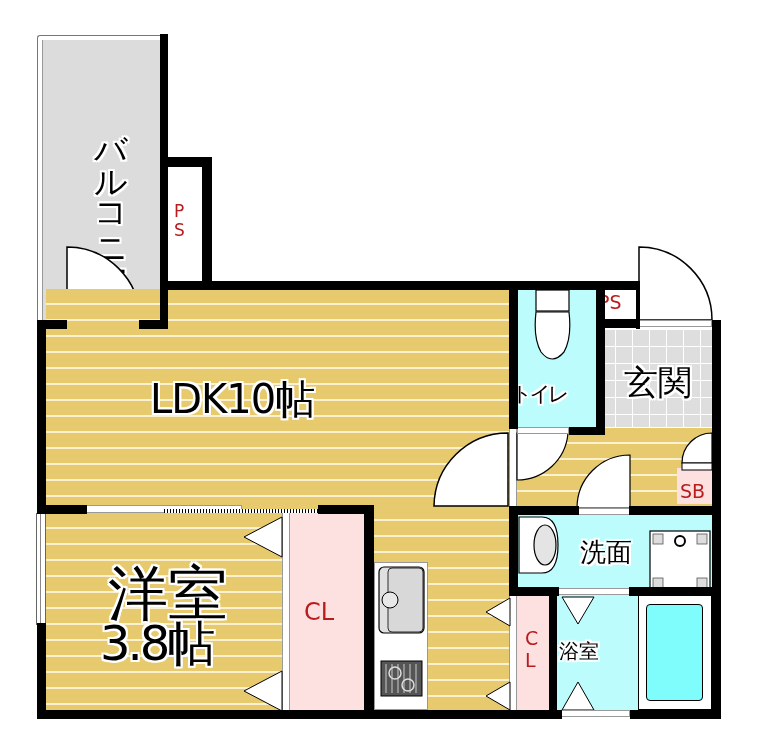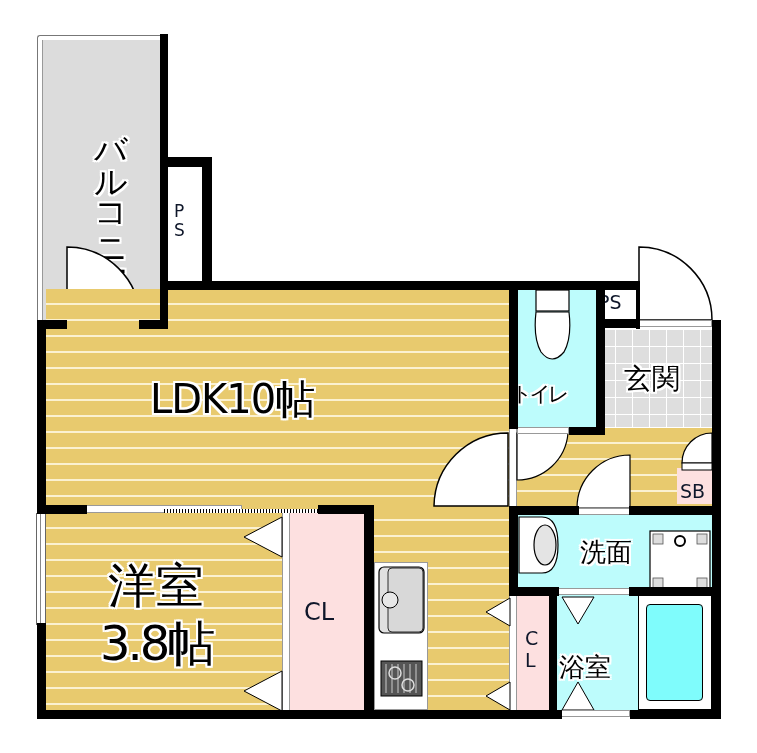--- a/index.html
+++ b/index.html
@@ -10,21 +10,21 @@
     background-image:repeating-linear-gradient(to bottom, transparent 0px, transparent 14px, #fbf1d0 14px, #fbf1d0 16px);}
   .gray{position:absolute;background:#dcdcdc;}
   .tile{position:absolute;background-color:#dedede;
     background-image:linear-gradient(to right,#fff 1px,transparent 1px),linear-gradient(to bottom,#fff 1px,transparent 1px);
     background-size:17px 17px;}
   .cyan{position:absolute;background:#bdfcfc;}
   .pink{position:absolute;background:#fde0e0;}
   .white{position:absolute;background:#fff;}
   .lbl{position:absolute;color:#000;font-weight:bold;white-space:nowrap;
     text-shadow:-2px -2px 0 #fff,2px -2px 0 #fff,-2px 2px 0 #fff,2px 2px 0 #fff,0 2px 0 #fff,0 -2px 0 #fff,2px 0 0 #fff,-2px 0 0 #fff;}
-  .small{position:absolute;color:#0f172a;white-space:nowrap;}
+  .small{position:absolute;color:#b91c1c;white-space:nowrap;}
   .vert{writing-mode:vertical-rl;text-orientation:upright;}
   svg{position:absolute;}
 </style>
 </head>
 <body>
 
 <div class="gray" style="left:42px;top:40px;width:122px;height:282px;"></div>
 <div class="abs" style="left:37px;top:35px;width:128px;height:288px;border:1.5px solid #777;border-right:none;border-bottom:none;border-radius:3px 0 0 0;"></div>
 <div class="wall" style="left:42px;top:40px;width:1px;height:282px;background:#999;"></div>
 <div class="lbl vert" style="left:88px;top:113px;font-size:33px;font-weight:normal;letter-spacing:-2px;">バルコニー</div>
@@ -57,21 +57,21 @@
 <svg style="left:534px;top:288px;" width="40" height="76">
   <rect x="2" y="2" width="33" height="21" fill="#fff" stroke="#000" stroke-width="1.2"></rect>
   <path d="M2,24 L35,24 Q38,50 30,64 Q18,78 7,64 Q-1,50 2,24 Z" fill="#fff" stroke="#000" stroke-width="1.2"></path>
 </svg>
 <div class="lbl" style="left:511px;top:380px;font-size:21px;font-weight:normal;letter-spacing:-3px;">トイレ</div>
 
 <div class="white" style="left:598px;top:289px;width:38px;height:30px;"></div>
 <div class="small" style="left:598px;top:291px;font-size:19px;">PS</div>
 
 <div class="tile" style="left:598px;top:329px;width:114px;height:98px;"></div>
-<div class="lbl" style="left:624px;top:360px;font-size:28px;font-weight:normal;">玄関</div>
+<div class="lbl" style="left:624px;top:360px;font-size:34px;font-weight:normal;">玄関</div>
 
 <svg style="left:638px;top:246px;" width="76" height="80">
   <path d="M1,1 A73,73 0 0 1 74,74 L1,74 Z" fill="#fff" stroke="#000" stroke-width="1.5"></path>
 </svg>
 <div class="white" style="left:638px;top:320px;width:74px;height:7px;border:1px solid #999;box-sizing:border-box;"></div>
 
 <div class="pink" style="left:677px;top:468px;width:35px;height:36px;"></div>
 <svg style="left:680px;top:432px;" width="34" height="40">
   <path d="M32,1 A30,30 0 0 0 2,31 L32,31 Z" fill="#fff" stroke="#000" stroke-width="1.2"></path>
   <rect x="2" y="31" width="30" height="7" fill="#fff" stroke="#000" stroke-width="1"></rect>
@@ -89,21 +89,21 @@
   <rect x="4" y="4" width="10" height="10" fill="#ddd" stroke="#555" stroke-width="0.8"></rect>
   <rect x="48" y="4" width="10" height="10" fill="#ddd" stroke="#555" stroke-width="0.8"></rect>
   <rect x="4" y="48" width="10" height="10" fill="#ddd" stroke="#555" stroke-width="0.8"></rect>
   <rect x="48" y="48" width="10" height="10" fill="#ddd" stroke="#555" stroke-width="0.8"></rect>
   <circle cx="31" cy="11" r="5" fill="#fff" stroke="#000" stroke-width="2"></circle>
 </svg>
 
 <div class="cyan" style="left:556px;top:594px;width:82px;height:116px;"></div>
 <div class="white" style="left:638px;top:594px;width:74px;height:116px;border:1px solid #000;box-sizing:border-box;"></div>
 <div class="abs" style="left:646px;top:604px;width:57px;height:97px;background:#7ffcfc;border:1.2px solid #000;border-radius:4px;"></div>
-<div class="lbl" style="left:559px;top:638px;font-size:26px;font-weight:normal;margin-top:12px;">浴室</div>
+<div class="lbl" style="left:559px;top:638px;font-size:20px;font-weight:normal;">浴室</div>
 <svg style="left:558px;top:596px;" width="40" height="116">
   <polygon points="4,1 36,1 20,28" fill="#fff" stroke="#000" stroke-width="1"></polygon>
   <polygon points="4,114 36,114 20,86" fill="#fff" stroke="#000" stroke-width="1"></polygon>
 </svg>
 
 <div class="pink" style="left:517px;top:594px;width:32px;height:116px;"></div>
 <div class="white" style="left:509px;top:594px;width:8px;height:116px;border-left:1px solid #999;border-right:1px solid #999;box-sizing:border-box;"></div>
 <div class="small" style="left:525px;top:627px;font-size:19px;width:14px;line-height:22px;white-space:normal;word-break:break-all;">CL</div>
 <svg style="left:484px;top:596px;" width="28" height="116">
   <polygon points="26,2 2,16 26,30" fill="#fff" stroke="#000" stroke-width="1"></polygon>
@@ -126,21 +126,21 @@
       <line x1="30" y1="4" x2="30" y2="33"></line>
       <line x1="36" y1="4" x2="36" y2="33"></line>
     </g>
   <circle cx="15" cy="13" r="6" fill="none" stroke="#ddd" stroke-width="1.5"></circle>
   <circle cx="28" cy="25" r="6" fill="none" stroke="#ddd" stroke-width="1.5"></circle>
 </svg>
 <svg style="left:482px;top:596px;" width="30" height="116"></svg>
 
 <div class="lbl" style="left:150px;top:372px;font-size:40px;font-weight:normal;letter-spacing:-1px;">LDK10帖</div>
 
-<div class="lbl" style="left:108px;top:554px;font-size:48px;font-weight:normal;font-family:Liberation Mono, monospace;">洋室</div>
+<div class="lbl" style="left:108px;top:554px;font-size:60px;font-weight:normal;font-family:Liberation Mono, monospace;">洋室</div>
 <div class="lbl" style="left:100px;top:612px;font-size:48px;font-weight:normal;letter-spacing:-3px;">3.8帖</div>
 
 <svg style="left:432px;top:432px;" width="80" height="76">
   <path d="M76,1 A74,74 0 0 0 2,74 L76,74 Z" fill="#fff" stroke="#000" stroke-width="1.5"></path>
 </svg>
 <div class="white" style="left:509px;top:428px;width:8px;height:82px;border-left:1px solid #999;border-right:1px solid #999;box-sizing:border-box;"></div>
 
 <svg style="left:516px;top:432px;" width="54" height="50">
   <path d="M1,1 L52,1 A51,51 0 0 1 1,48 Z" fill="#fff" stroke="#000" stroke-width="1.2"></path>
 </svg>

